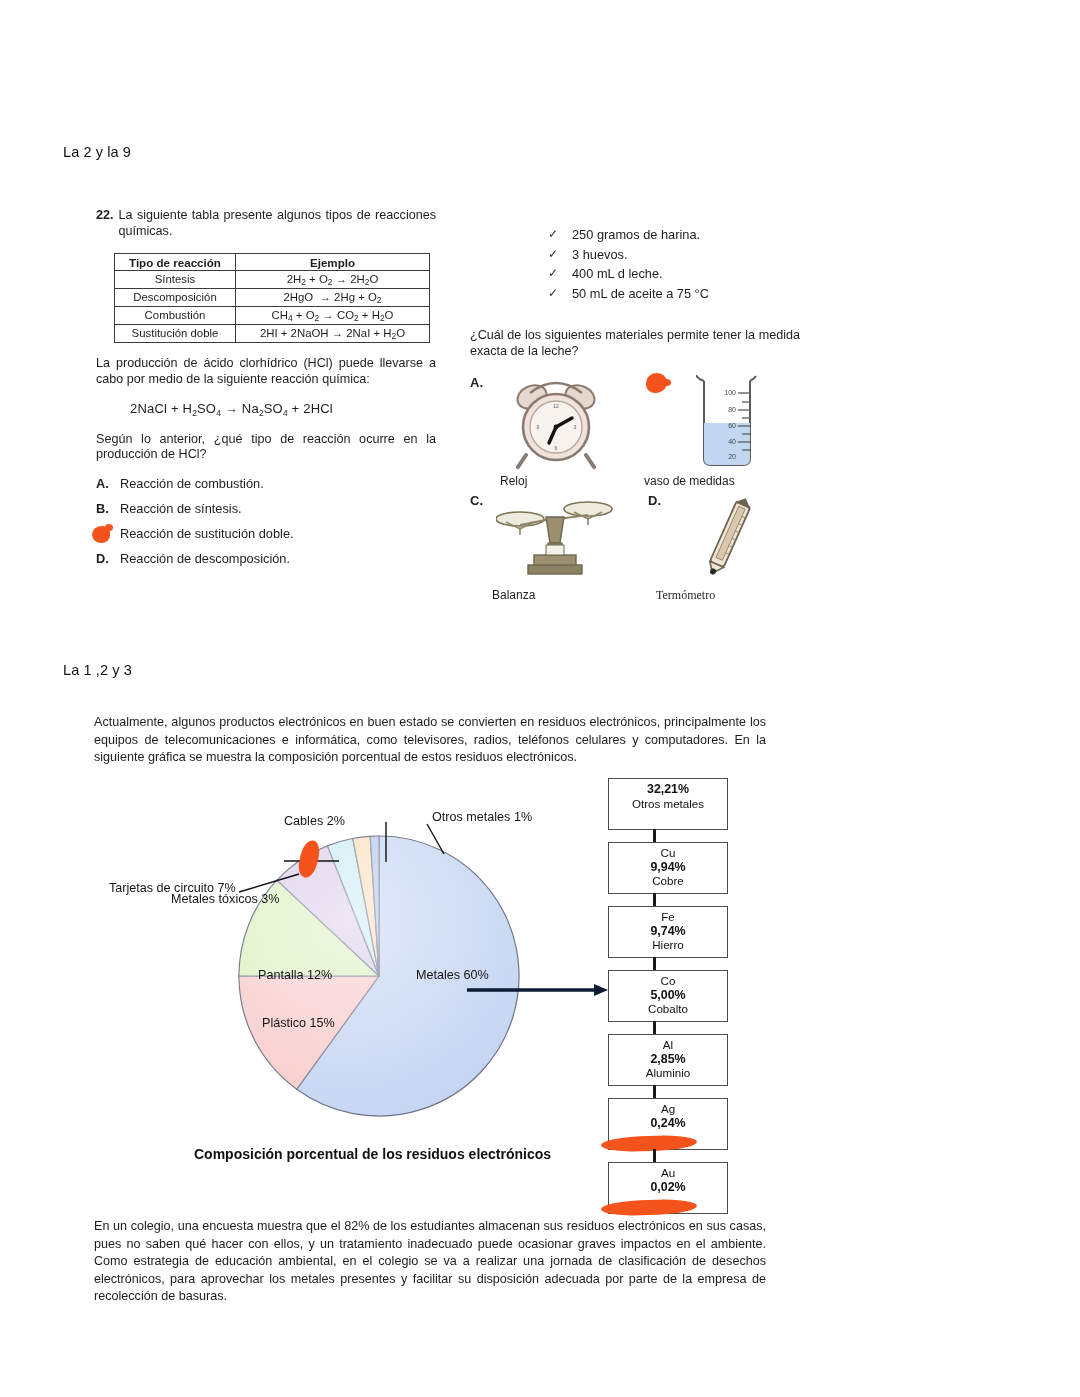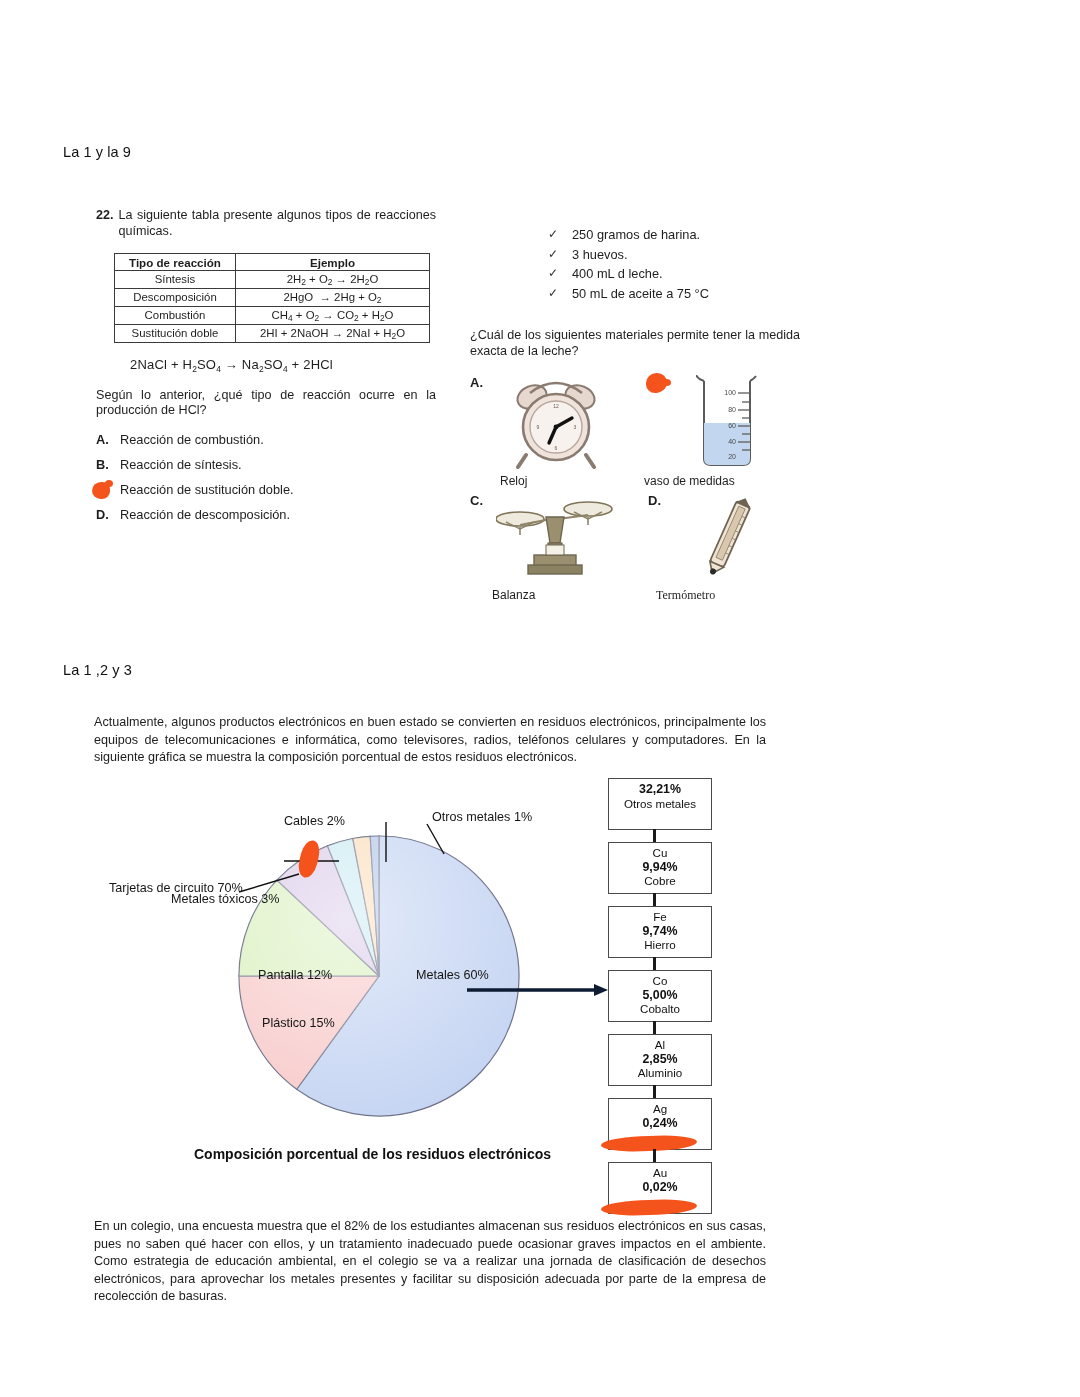--- a/index.html
+++ b/index.html
@@ -61,32 +61,32 @@
   #outro{position:absolute;left:94px;top:568px;width:672px;font-size:12.6px;line-height:17.5px;text-align:justify;color:#1d1d1d;}
 
   #chartwrap{position:absolute;left:94px;top:138px;width:690px;height:420px;}
   #pie{position:absolute;left:135px;top:36px;width:300px;height:300px;}
   .pielabel{position:absolute;font-size:12.6px;color:#151515;white-space:nowrap;}
   .charttitle{position:absolute;font-weight:bold;font-size:14px;color:#111;white-space:nowrap;}
 
   
   .mbox{
     position:absolute;width:94px;border:1.6px solid #4a4a4a;background:#fff;
-    text-align:center;font-size:11.6px;line-height:13.5px;padding:3px 4px 4px;color:#111;
+    text-align:center;font-size:11.6px;line-height:13.5px;padding:3px 12px 4px;color:#111;
   }
   .mbox b{font-size:12.4px;}
   .mconn{position:absolute;width:3px;background:#1a1a1a;}
   .msym{font-size:11.6px;}
 </style>
 </head>
 <body>
 
 <div class="page">
 
-  <div class="hdr-note" style="left:63px;top:144px;">La 1 y la 9</div>
+  <div class="hdr-note" style="left:63px;top:144px;">La 2 y la 9</div>
 
   <div id="q22">
     <div class="qhead">
       <span class="qnum">22.</span>
       <span class="qtext">La siguiente tabla presente algunos tipos de reacciones químicas.</span>
     </div>
 
     <table class="rx">
       <thead>
         <tr>
@@ -107,20 +107,21 @@
             <td class="col1">Combustión</td>
             <td>CH<sub>4</sub> + O<sub>2</sub> → CO<sub>2</sub> + H<sub>2</sub>O</td>
           </tr>
           <tr>
             <td class="col1">Sustitución doble</td>
             <td>2HI + 2NaOH → 2NaI + H<sub>2</sub>O</td>
           </tr>
         </tbody>
     </table>
 
+    <div class="para">La producción de ácido clorhídrico (HCl) puede llevarse a cabo por medio de la siguiente reacción química:</div>
     <div class="eqline">2NaCl + H<sub>2</sub>SO<sub>4</sub> → Na<sub>2</sub>SO<sub>4</sub> + 2HCl</div>
     <div class="para">Según lo anterior, ¿qué tipo de reacción ocurre en la producción de HCl?</div>
 
     <div class="opts">
         <div class="opt" style="position: relative;">
           <span class="ol">A.</span>
           <span>Reacción de combustión.</span>
         </div>
         <div class="opt" style="position: relative;">
           <span class="ol">B.</span>
@@ -293,21 +294,21 @@
             <path d="M 150 152 L 98.462562624145 21.83129197564483 A 140 140 0 0 1 123.76661595799843 14.47978489798362 Z" fill="#c8eaf2" stroke="#6a6f86" stroke-width="1.2"></path>
             <path d="M 150 152 L 123.76661595799843 14.47978489798362 A 140 140 0 0 1 141.20932726589604 12.276258020041979 Z" fill="#fbdcb8" stroke="#6a6f86" stroke-width="1.2"></path>
             <path d="M 150 152 L 141.20932726589604 12.276258020041979 A 140 140 0 0 1 149.99999999999997 12 Z" fill="#aec4e8" stroke="#6a6f86" stroke-width="1.2"></path>
           </g>
         <circle cx="150" cy="152" r="140" fill="url(#gl)" pointer-events="none"></circle>
       </svg>
 
       <div class="pielabel" style="left:338px;top:22px;">Otros metales  1%</div>
       <div class="pielabel" style="left:190px;top:26px;">Cables  2%</div>
       <div class="pielabel" style="left:77px;top:61px;margin-top:43px;">Metales tóxicos  3%</div>
-      <div class="pielabel" style="left:15px;top:93px;">Tarjetas de circuito  70%</div>
+      <div class="pielabel" style="left:15px;top:93px;">Tarjetas de circuito  7%</div>
       <div class="pielabel" style="left:164px;top:180px;">Pantalla  12%</div>
       <div class="pielabel" style="left:168px;top:228px;">Plástico  15%</div>
       <div class="pielabel" style="left:322px;top:180px;">Metales 60%</div>
 
       <svg style="position:absolute;left:0;top:0;width:690px;height:420px;pointer-events:none;">
         <line x1="292" y1="34" x2="292" y2="74" stroke="#111" stroke-width="1.4"></line>
         <line x1="333" y1="36" x2="350" y2="66" stroke="#111" stroke-width="1.4"></line>
         <line x1="190" y1="73" x2="245" y2="73" stroke="#111" stroke-width="1.4"></line>
         <line x1="145" y1="104" x2="205" y2="86" stroke="#111" stroke-width="1.4"></line>
         <line x1="373" y1="202" x2="500" y2="202" stroke="#0d1b33" stroke-width="3.4"></line>

